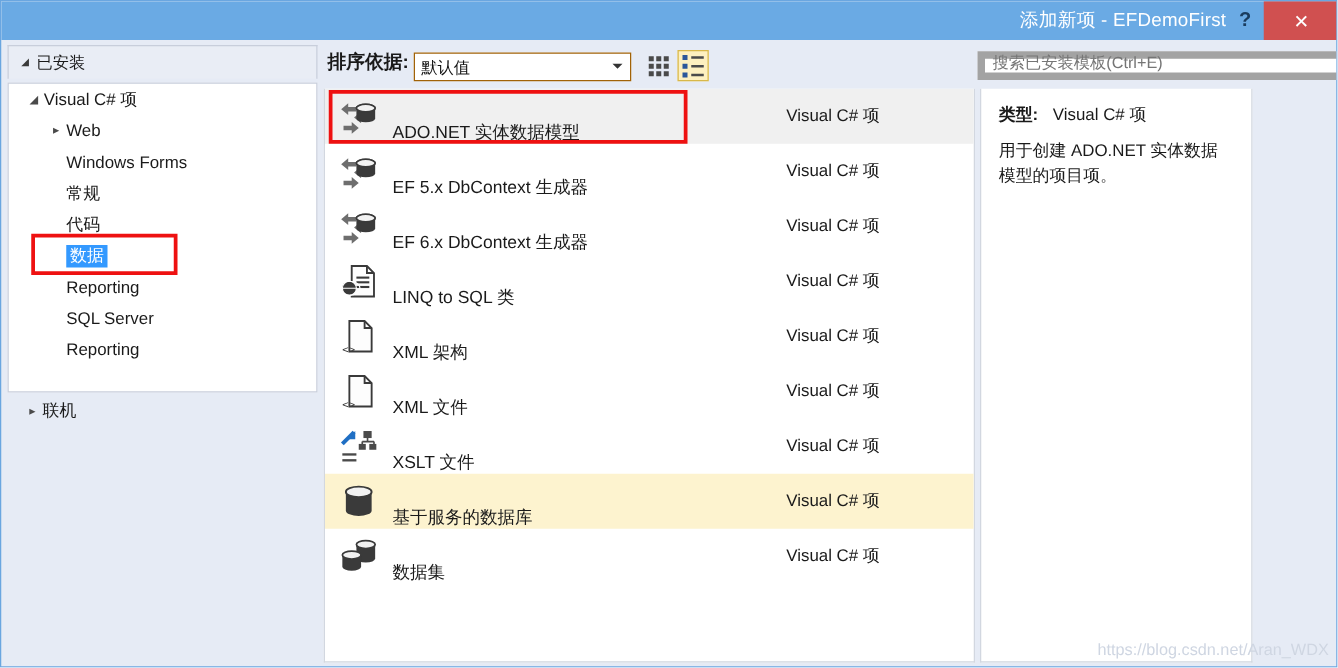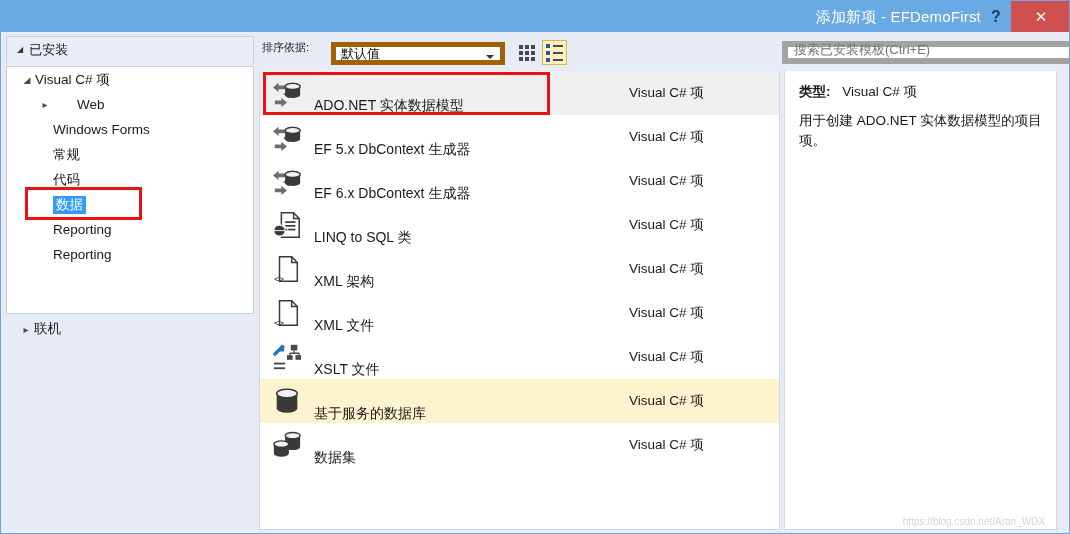--- a/index.html
+++ b/index.html
@@ -69,27 +69,27 @@
   }
   #installed-header .tri {
     display: inline-block;
     margin-right: 6px;
     color: #3a3a3a;
     font-size: 8px;
     transform: translateY(-1px);
   }
   #sortby-label {
     position: absolute; left: 261px; top: 8px;
-    font-size: 11px; color: #1a1a1a;
+    font-size: 15px; color: #1a1a1a; font-weight: bold;
   }
   #sortby-select {
     position: absolute; left: 330px; top: 41px;
     width: 174px; height: 23px;
     background: #ffffff;
-    border: 5px solid #a16207;
+    border: 1px solid #a16207;
     font-size: 13px;
     color: #111;
     display: flex; align-items: center;
     padding-left: 5px;
     cursor: pointer;
   }
   #sortby-select .caret {
     position: absolute; right: 6px; top: 8px;
     width: 0; height: 0;
     border-left: 4px solid transparent;
@@ -177,21 +177,21 @@
   }
   .tree-node .arrow {
     width: 16px;
     text-align: center;
     font-size: 8px;
     color: #4a4a4a;
   }
   .tree-node .arrow.open::before { content: "\25E2"; font-size: 9px; }
   .tree-node .arrow.closed::before { content: "\25B8"; font-size: 10px; }
   .tree-node.lvl1 { padding-left: 12px; }
-  .tree-node.lvl2 { padding-left: 30px; gap: 24px; }
+  .tree-node.lvl2 { padding-left: 30px; }
   .tree-node.lvl2-noarrow { padding-left: 46px; }
   .tree-node .label.selected {
     background: #3399ff;
     color: #ffffff;
     padding: 0 3px;
   }
 
   #online-section {
     position: absolute; left: 5px; top: 315px;
     width: 248px; height: 26px;
@@ -236,21 +236,21 @@
     width: 150px;
     font-size: 13.5px;
     color: #1a1a1a;
     white-space: nowrap;
     padding-right: 10px;
   }
 
   
   #details-panel {
     position: absolute; left: 783px; top: 70px;
-    width: 273px; height: 459px;
+    width: 218px; height: 459px;
     background: #ffffff;
     border: 1px solid #d2d7e0;
     border-top: none;
     padding: 12px 14px;
   }
   #details-type-line {
     font-size: 13.5px;
     color: #1a1a1a;
     margin-bottom: 10px;
     white-space: nowrap;
@@ -268,22 +268,22 @@
     border: 3px solid #ee1111;
     pointer-events: none;
     z-index: 40;
   }
   #annot-data-node { left: 24px; top: 186px; width: 117px; height: 33px; }
   #annot-ado-row   { left: 262px; top: 71px;  width: 287px; height: 43px; }
 
   
   #watermark {
     position: absolute;
-    right: 24px; bottom: 6px;
-    font-size: 10px;
+    right: 6px; bottom: 6px;
+    font-size: 13px;
     color: #cfd6e2;
     white-space: nowrap;
     z-index: 30;
   }
 </style>
 </head>
 <body>
 
 <div id="dialog">
 
@@ -363,20 +363,23 @@
         <div class="tree-node lvl2-noarrow">
           <span class="label">代码</span>
         </div>
         <div class="tree-node lvl2-noarrow">
           <span class="label selected">数据</span>
         </div>
         <div class="tree-node lvl2-noarrow">
           <span class="label">Reporting</span>
         </div>
         <div class="tree-node lvl2-noarrow">
+          <span class="label">SQL Server</span>
+        </div>
+        <div class="tree-node lvl2-noarrow">
           <span class="label">Reporting</span>
         </div>
       </div>
   </div>
 
   <div id="online-section">
     <span class="arrow">▸</span>
     <span>联机</span>
   </div>
 

